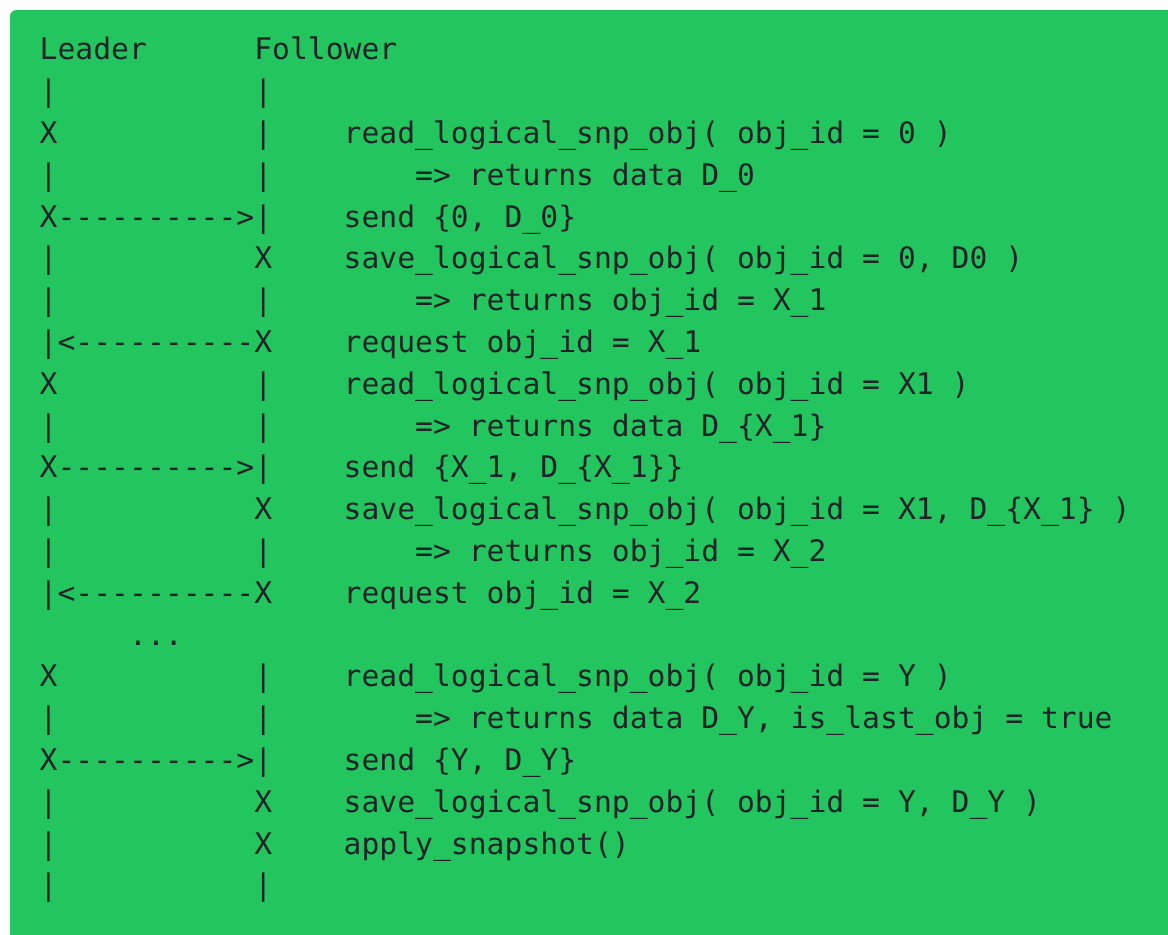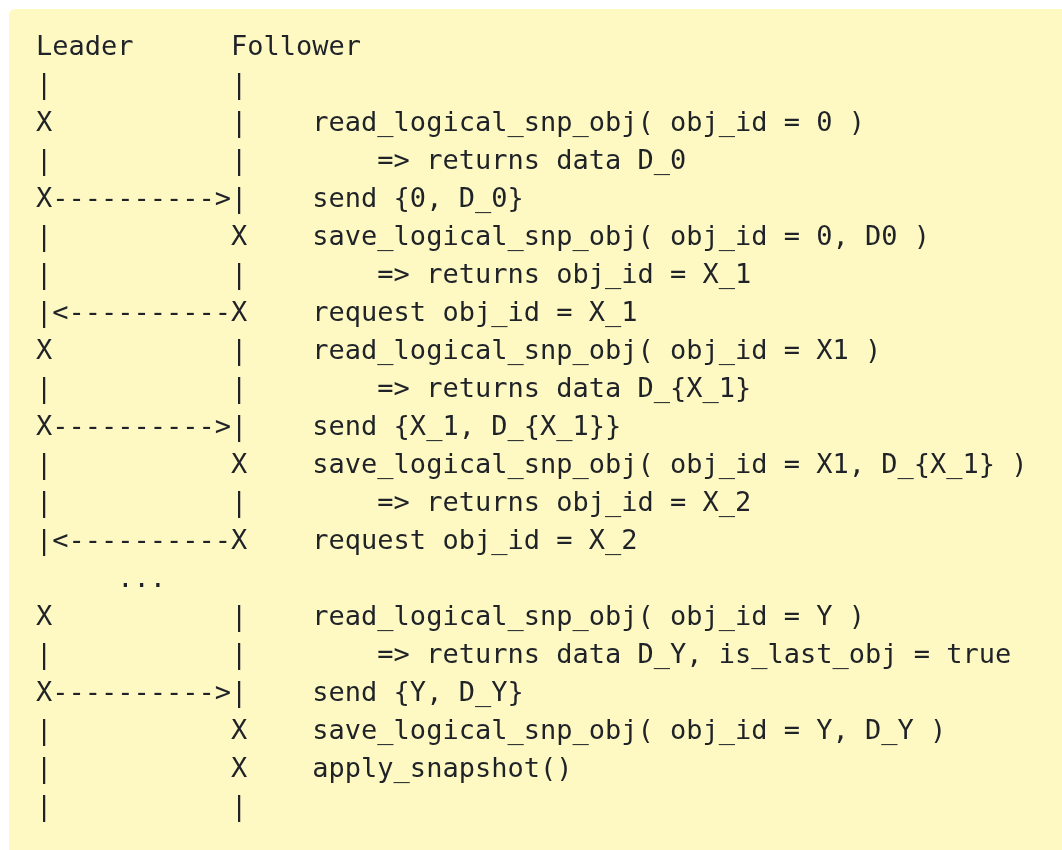--- a/index.html
+++ b/index.html
@@ -35,15 +35,15 @@
   }
   pre.ascii .line {
     white-space: pre;
     height: 38px;
     letter-spacing: 0;
   }
 </style>
 </head>
 <body style="background: rgb(255, 255, 255);">
 
-<div class="code-block" style="background: #fef9c3; color: rgb(31, 35, 40);">
+<div class="code-block" style="background: #22c55e; color: rgb(31, 35, 40);">
   <pre class="ascii"><div class="line">Leader      Follower</div><div class="line">|           |</div><div class="line">X           |    read_logical_snp_obj( obj_id = 0 )</div><div class="line">|           |        =&gt; returns data D_0</div><div class="line">X----------&gt;|    send {0, D_0}</div><div class="line">|           X    save_logical_snp_obj( obj_id = 0, D0 )</div><div class="line">|           |        =&gt; returns obj_id = X_1</div><div class="line">|&lt;----------X    request obj_id = X_1</div><div class="line">X           |    read_logical_snp_obj( obj_id = X1 )</div><div class="line">|           |        =&gt; returns data D_{X_1}</div><div class="line">X----------&gt;|    send {X_1, D_{X_1}}</div><div class="line">|           X    save_logical_snp_obj( obj_id = X1, D_{X_1} )</div><div class="line">|           |        =&gt; returns obj_id = X_2</div><div class="line">|&lt;----------X    request obj_id = X_2</div><div class="line">     ...</div><div class="line">X           |    read_logical_snp_obj( obj_id = Y )</div><div class="line">|           |        =&gt; returns data D_Y, is_last_obj = true</div><div class="line">X----------&gt;|    send {Y, D_Y}</div><div class="line">|           X    save_logical_snp_obj( obj_id = Y, D_Y )</div><div class="line">|           X    apply_snapshot()</div><div class="line">|           |</div></pre>
 </div>
 
 </body></html>

